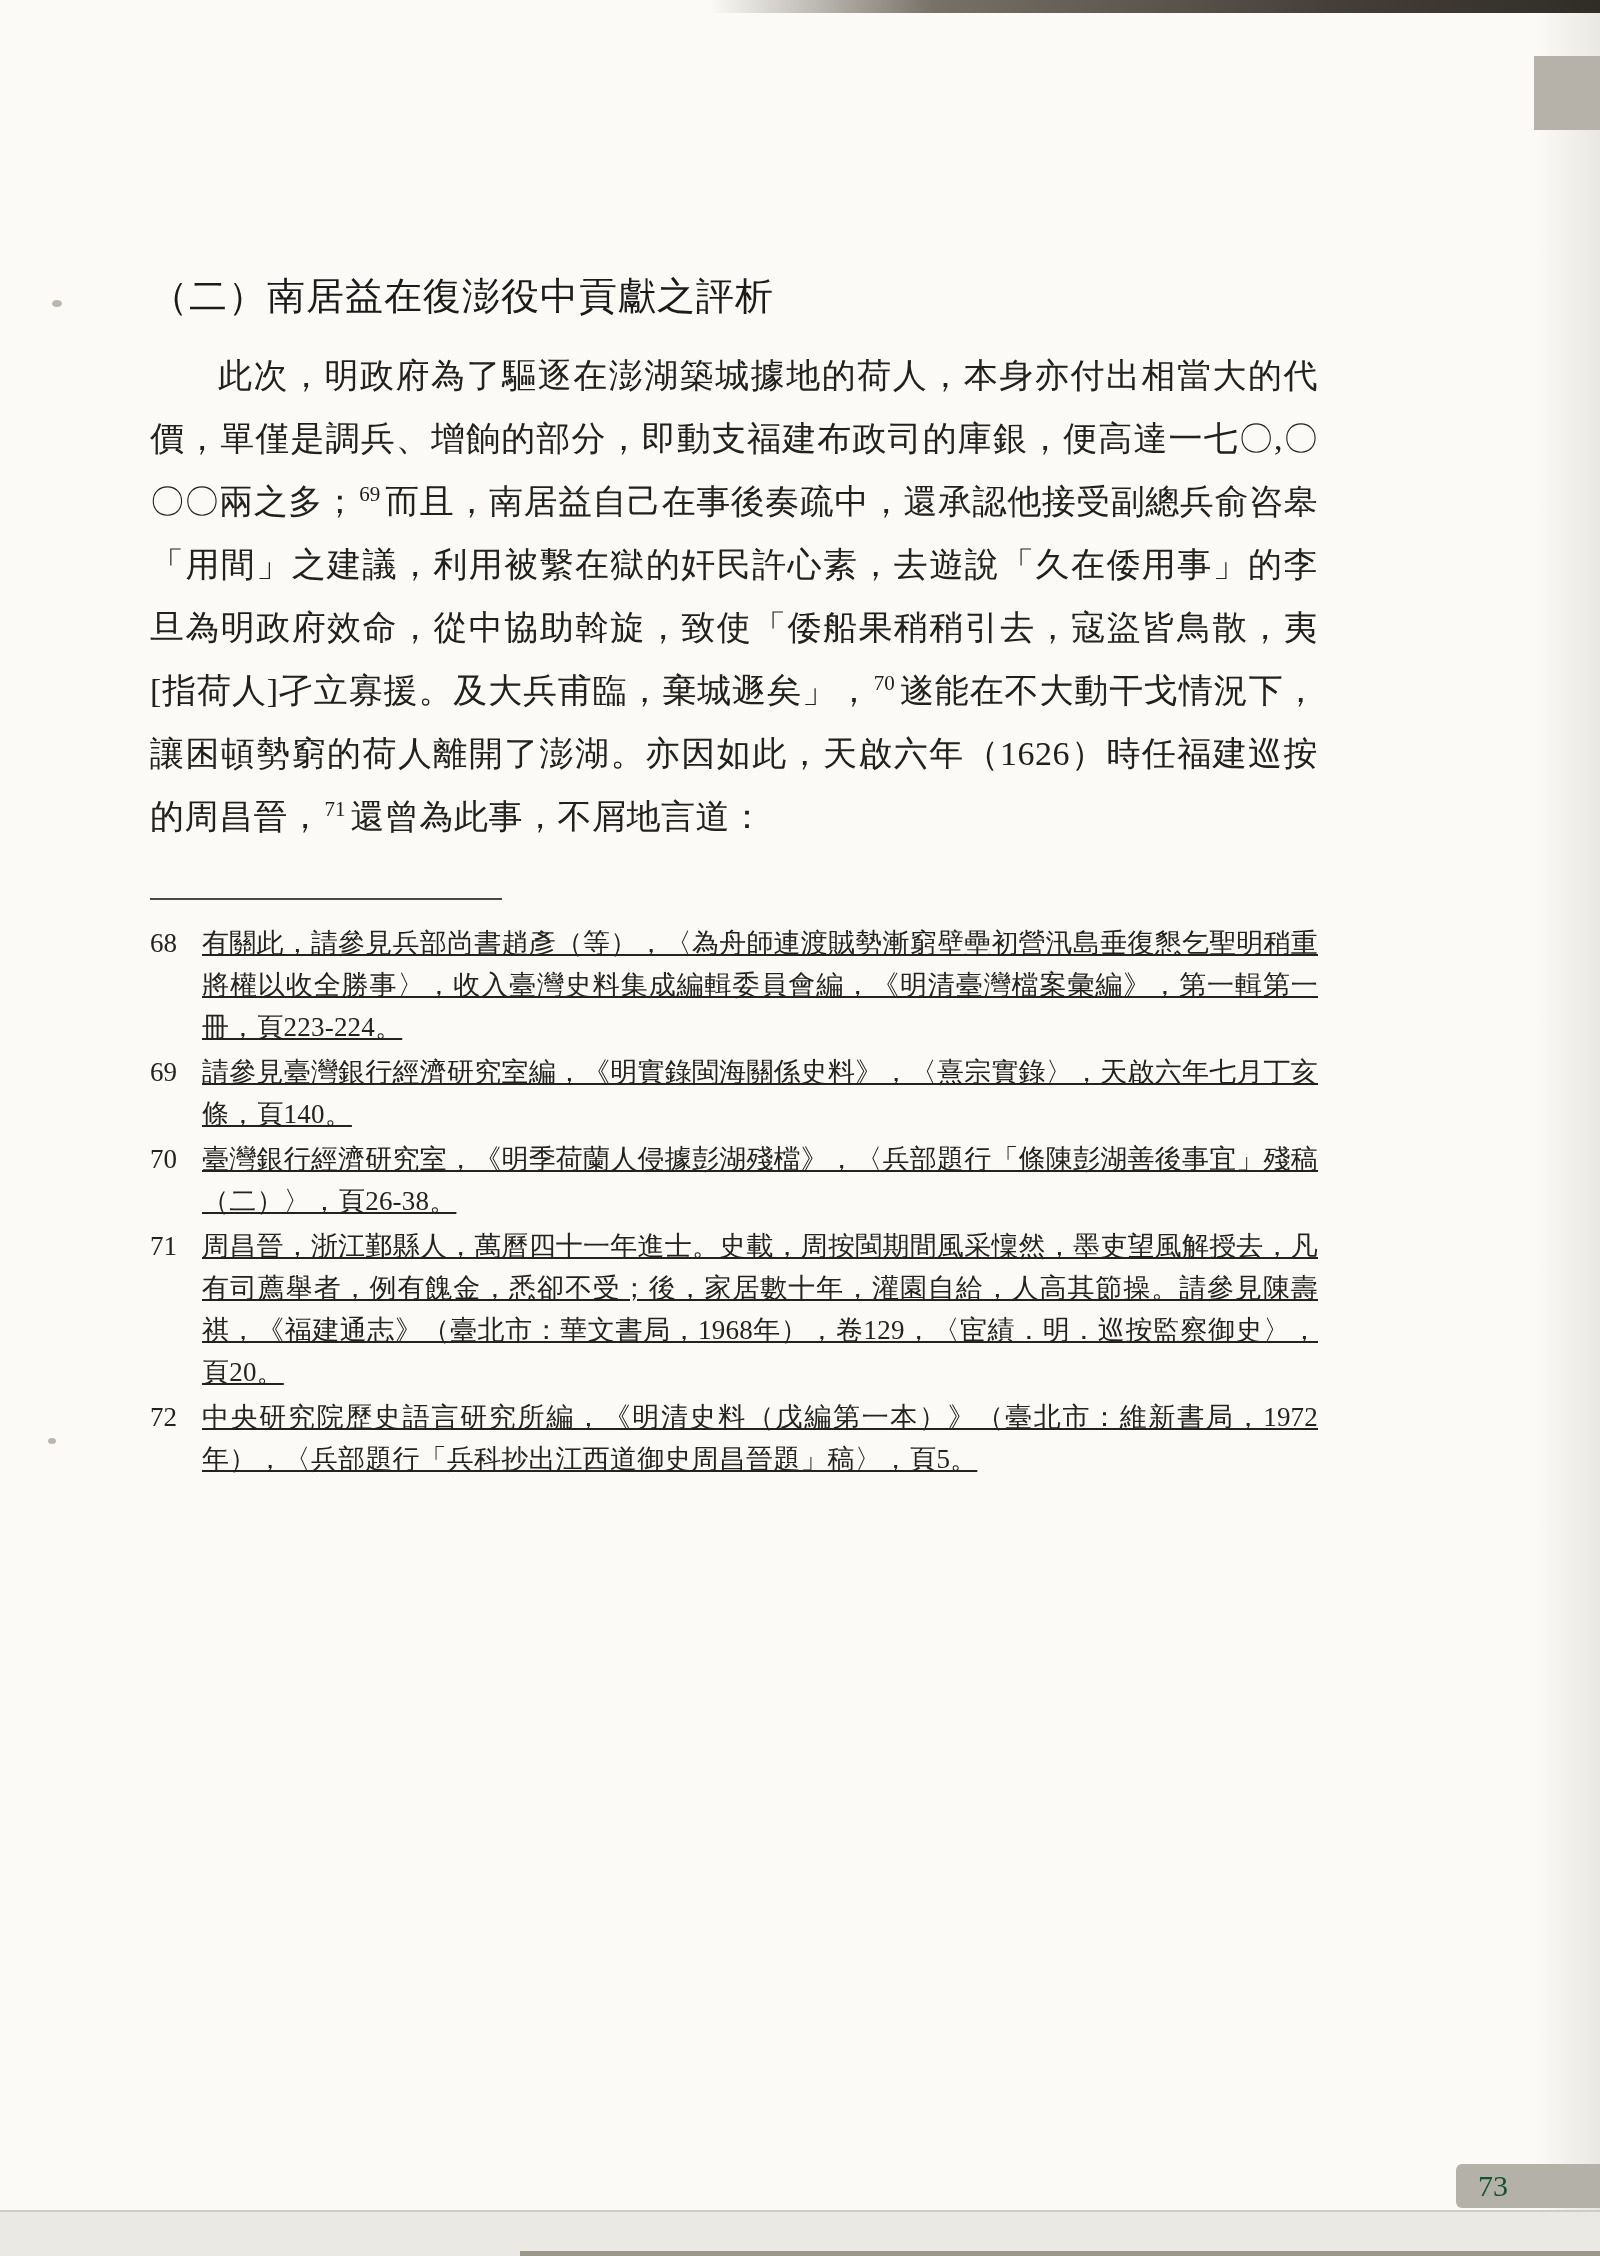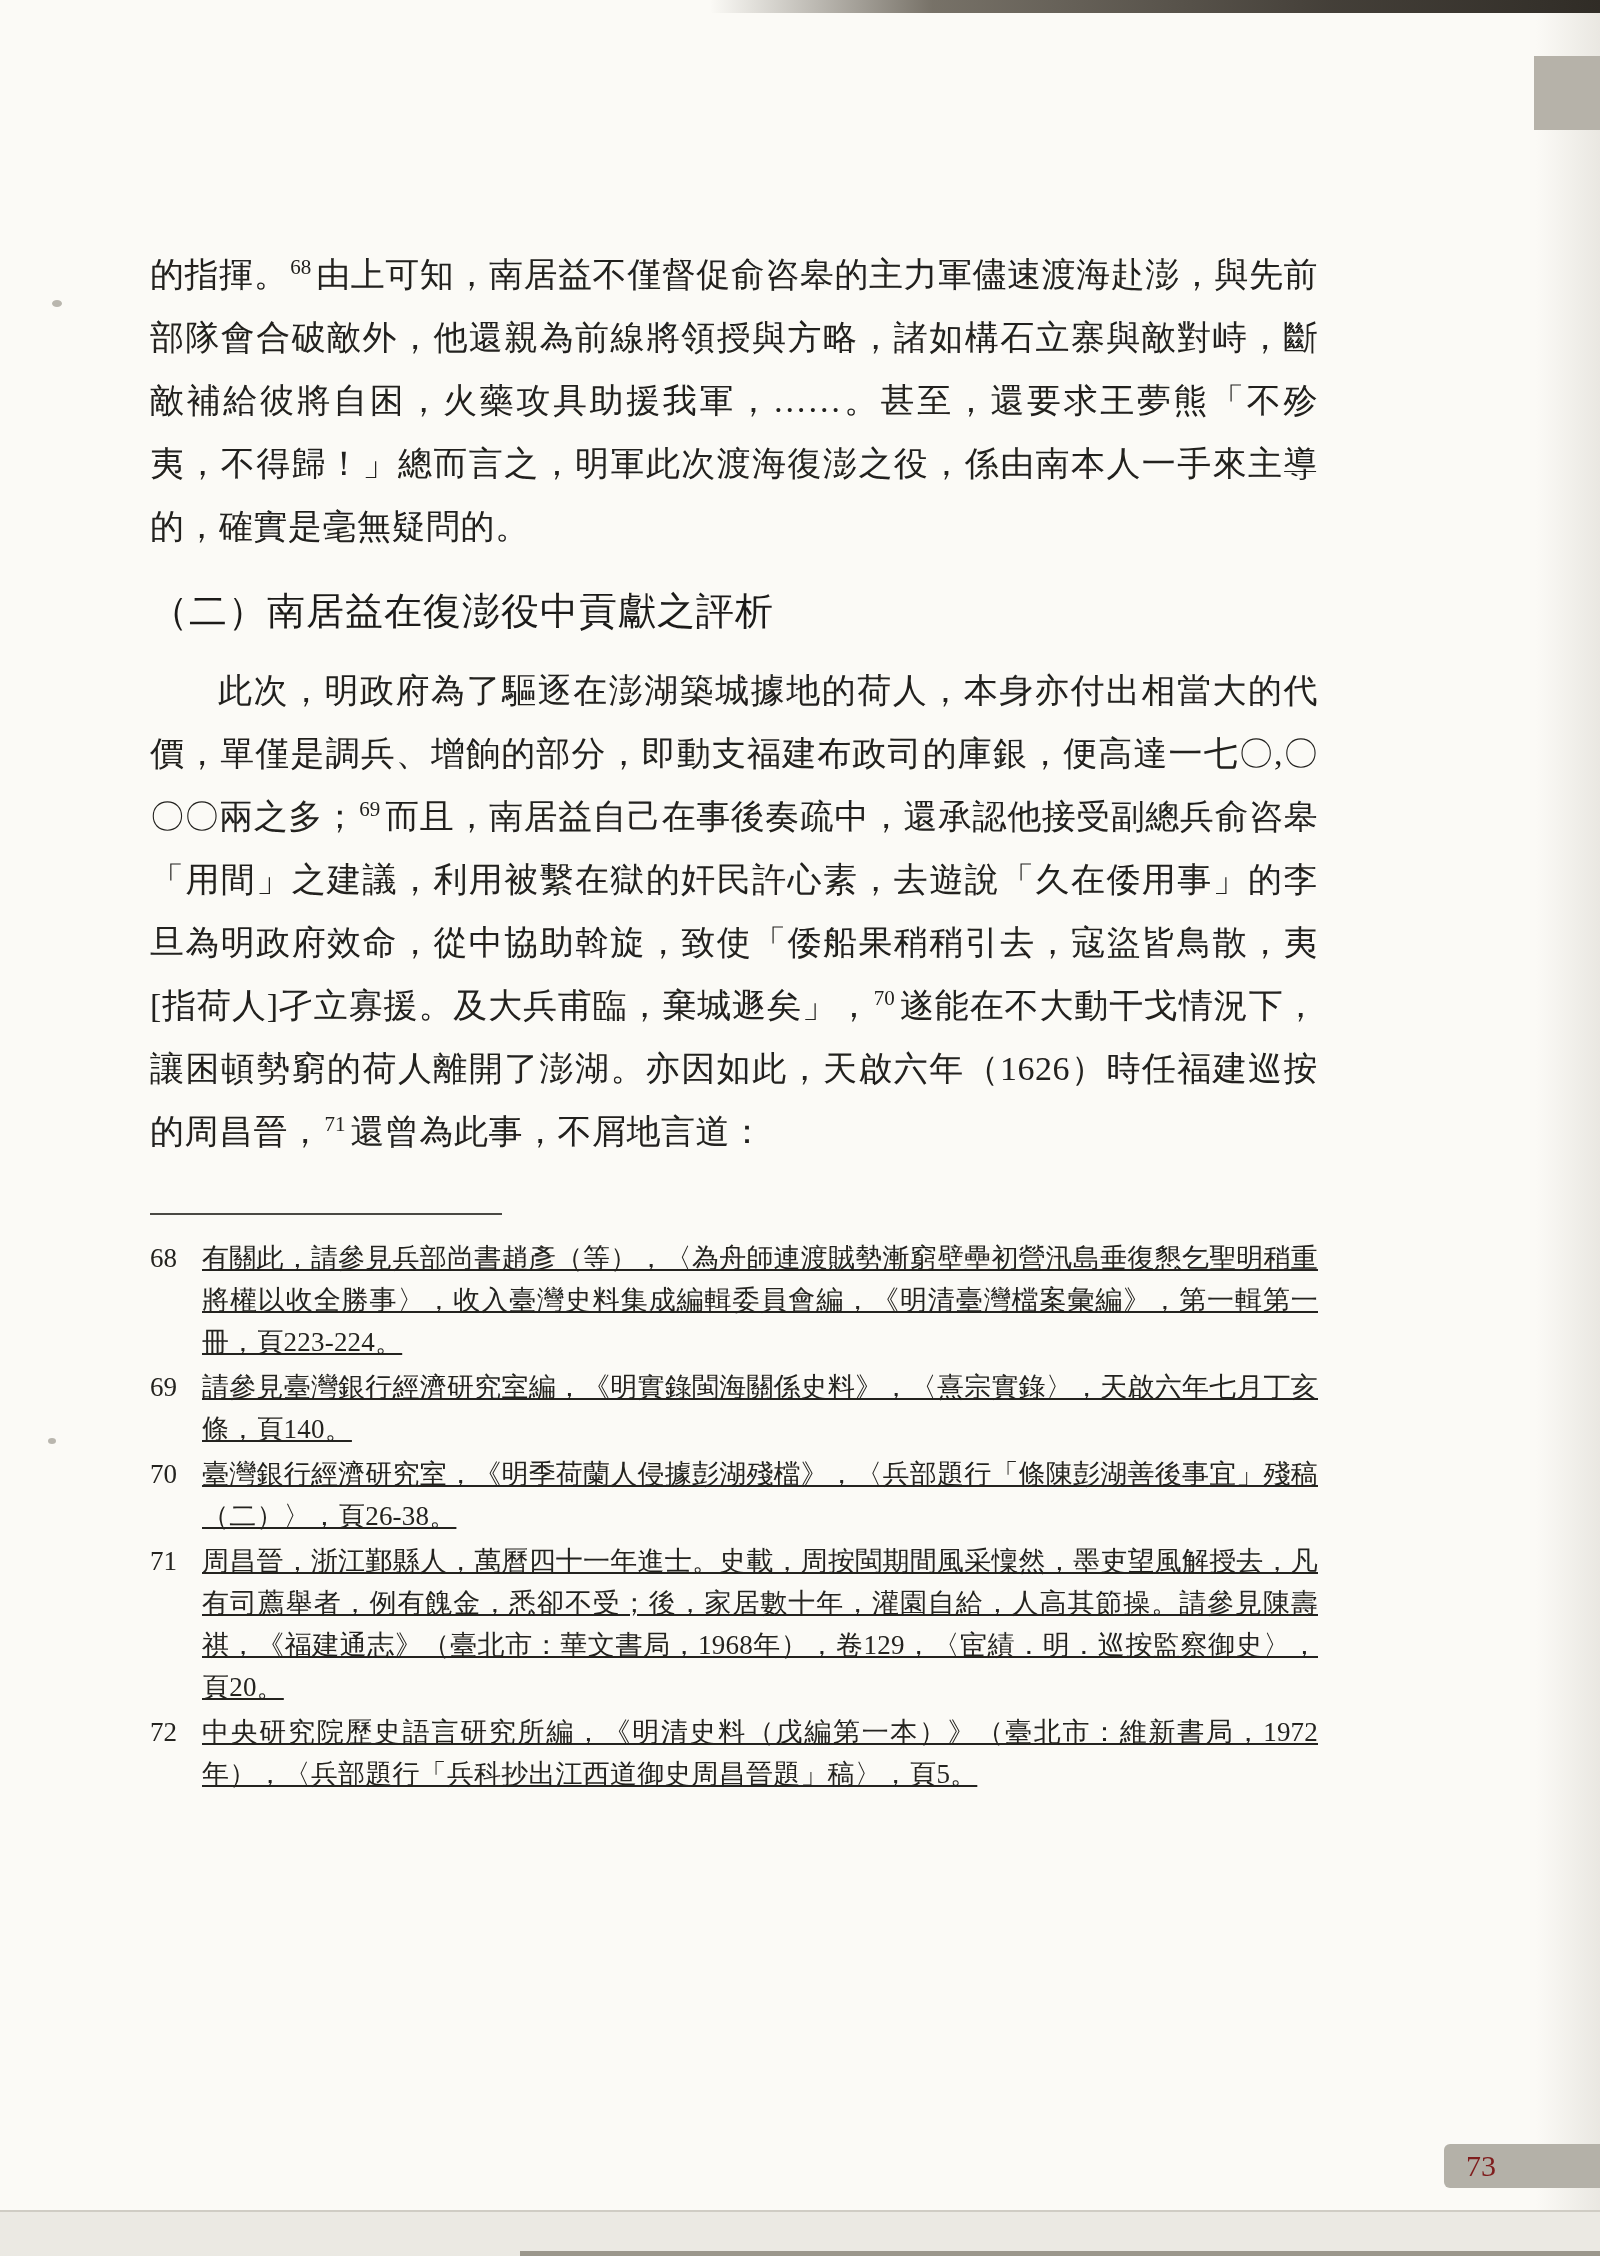--- a/index.html
+++ b/index.html
@@ -69,43 +69,42 @@
   .fn-sep {
     width:352px; border:0; border-top:2px solid #4a4944;
     margin:50px 0 22px 0;
   }
   .footnotes { font-size:27px; line-height:42px; color:#24231f; }
   .footnote { display:flex; margin-bottom:3px; }
   .fn-num { width:52px; flex:0 0 52px; }
   .fn-text { flex:1; text-align:justify; letter-spacing:0.2px;text-decoration:underline; }
 
   .page-number-badge {
-    position:absolute; right:0; bottom:68px;
-    width:156px; height:44px;
+    position:absolute; right:0; bottom:48px;
+    width:144px; height:44px;
     background:#b4b1a8; border-radius:6px 0 0 6px;
     display:flex; align-items:center; padding-left:22px;
-    font-size:30px; color:#7f1d1d;
+    font-size:30px; color:#14532d;
   }
 </style>
 </head>
 <body>
 
 <div class="scan-page">
 
   <div class="artifact-right-shadow"></div>
   <div class="artifact-top-strip"></div>
   <div class="artifact-top-right-block"></div>
   <div class="artifact-bottom-band"></div>
   <div class="artifact-bottom-edge"></div>
   <div class="speck speck-1"></div>
   <div class="speck speck-2"></div>
 
   <div class="content">
 
-    <p class="body-text"><span>的指揮。</span><sup class="fnref">68</sup><span>由上可知，南居益不僅督促俞咨皋的主力軍儘速渡海赴澎，與先前部隊會合破敵外，他還親為前線將領授與方略，諸如構石立寨與敵對峙，斷敵補給彼將自困，火藥攻具助援我軍，……。甚至，還要求王夢熊「不殄夷，不得歸！」總而言之，明軍此次渡海復澎之役，係由南本人一手來主導的，確實是毫無疑問的。</span></p>
 
     <h2 class="section-heading">（二）南居益在復澎役中貢獻之評析</h2>
 
     <p class="body-text indent"><span>此次，明政府為了驅逐在澎湖築城據地的荷人，本身亦付出相當大的代價，單僅是調兵、增餉的部分，即動支福建布政司的庫銀，便高達一七〇,〇〇〇兩之多；</span><sup class="fnref">69</sup><span>而且，南居益自己在事後奏疏中，還承認他接受副總兵俞咨皋「用間」之建議，利用被繫在獄的奸民許心素，去遊說「久在倭用事」的李旦為明政府效命，從中協助斡旋，致使「倭船果稍稍引去，寇盜皆鳥散，夷[指荷人]孑立寡援。及大兵甫臨，棄城遯矣」，</span><sup class="fnref">70</sup><span>遂能在不大動干戈情況下，讓困頓勢窮的荷人離開了澎湖。亦因如此，天啟六年（1626）時任福建巡按的周昌晉，</span><sup class="fnref">71</sup><span>還曾為此事，不屑地言道：</span></p>
 
 
     <hr class="fn-sep">
 
     <div class="footnotes">
 

